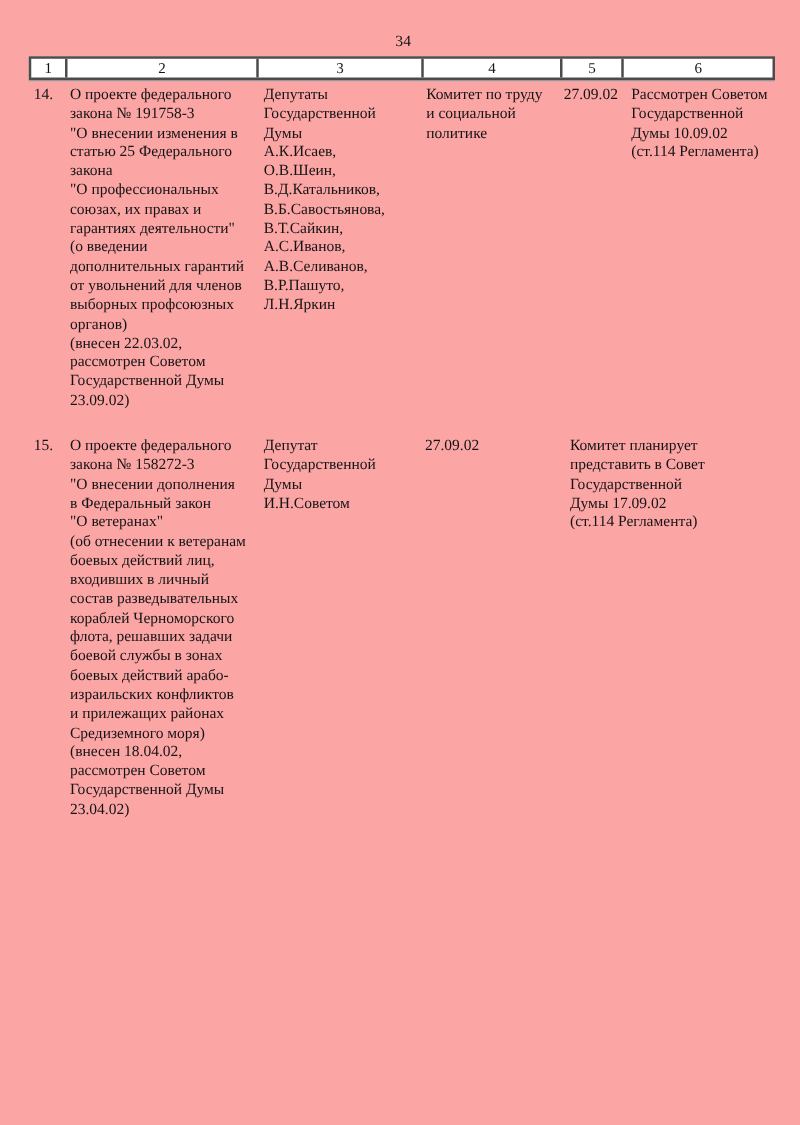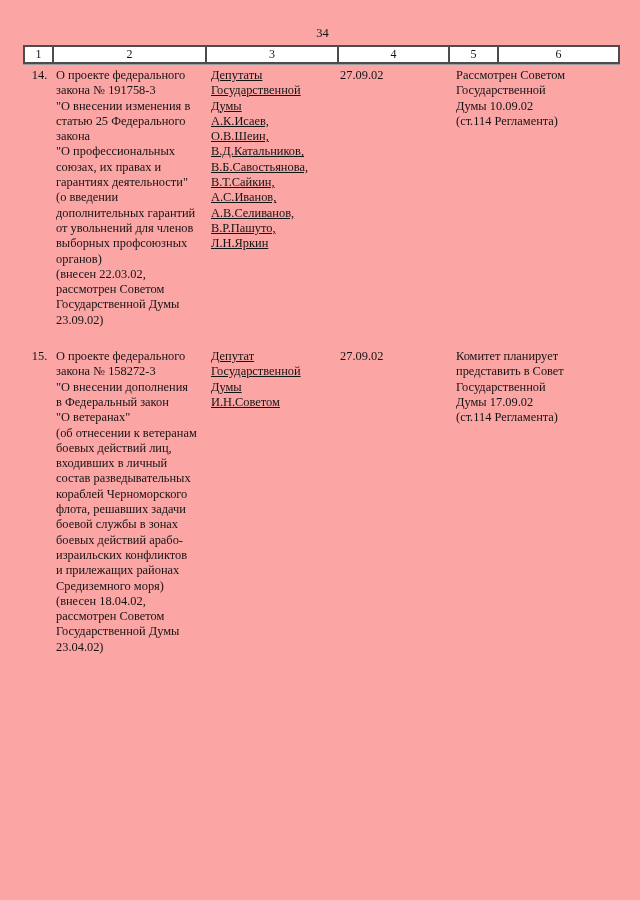--- a/index.html
+++ b/index.html
@@ -55,23 +55,23 @@
     display: grid;
     grid-template-columns: 29px 153px 132px 111px 49px 119px;
     align-items: start;
   }
   .trow-14 { margin-bottom: 21px; }
   .cell {
     white-space: pre;
     font-size: 12.4px;
     line-height: 15.3px;
   }
-  .cell-num  { padding-left: 4px; text-align: center; }
+  .cell-num  { padding-left: 4px; }
   .cell-bill { padding-left: 4px; }
-  .cell-init { padding-left: 6px; text-decoration: underline; }
+  .cell-init { padding-left: 6px; }
   .cell-comm { padding-left: 4px; }
   .cell-date { padding-left: 3px; }
   .cell-stat { padding-left: 8px; }
   .italic { }
 </style>
 </head>
 <body>
 
 <div class="page">
 
@@ -111,20 +111,23 @@
 Думы
 А.К.Исаев,
 О.В.Шеин,
 В.Д.Катальников,
 В.Б.Савостьянова,
 В.Т.Сайкин,
 А.С.Иванов,
 А.В.Селиванов,
 В.Р.Пашуто,
 Л.Н.Яркин</div>
+      <div class="cell cell-comm">Комитет по труду
+и социальной
+политике</div>
       <div class="cell cell-date">27.09.02</div>
       <div class="cell cell-stat">Рассмотрен Советом
 Государственной
 Думы 10.09.02
 (ст.114 Регламента)</div>
     </div>
 
     <div class="trow trow-15">
       <div class="cell cell-num">15.</div>
       <div class="cell cell-bill"><span>О проекте федерального

